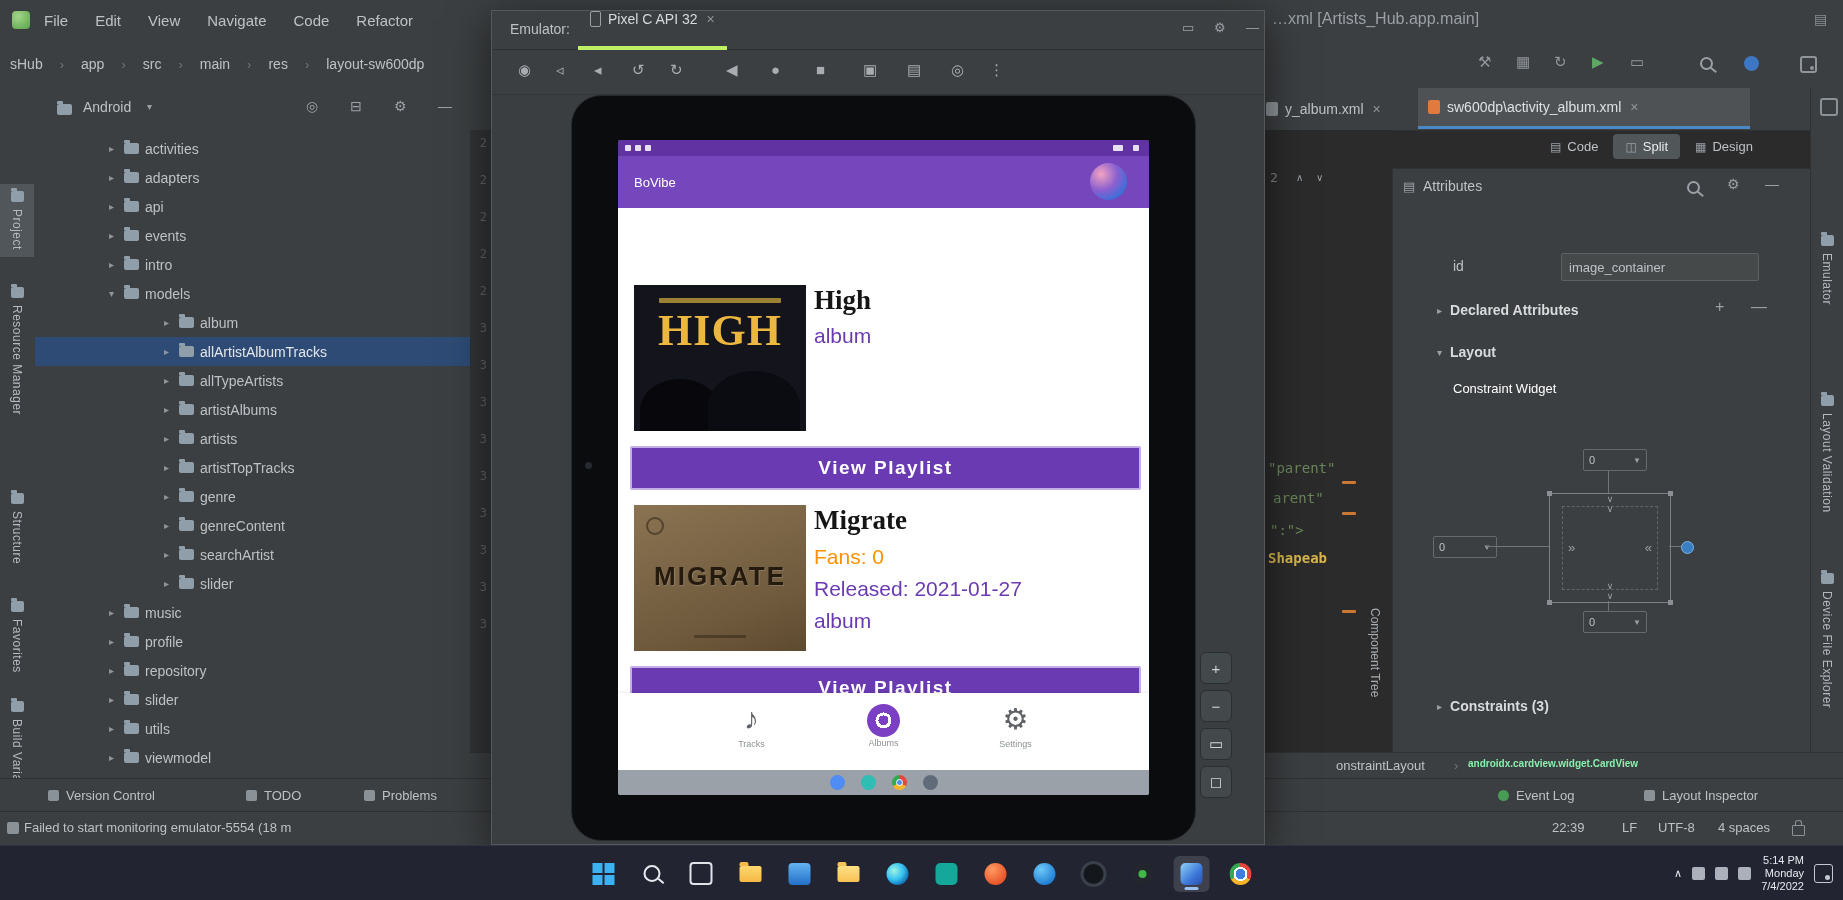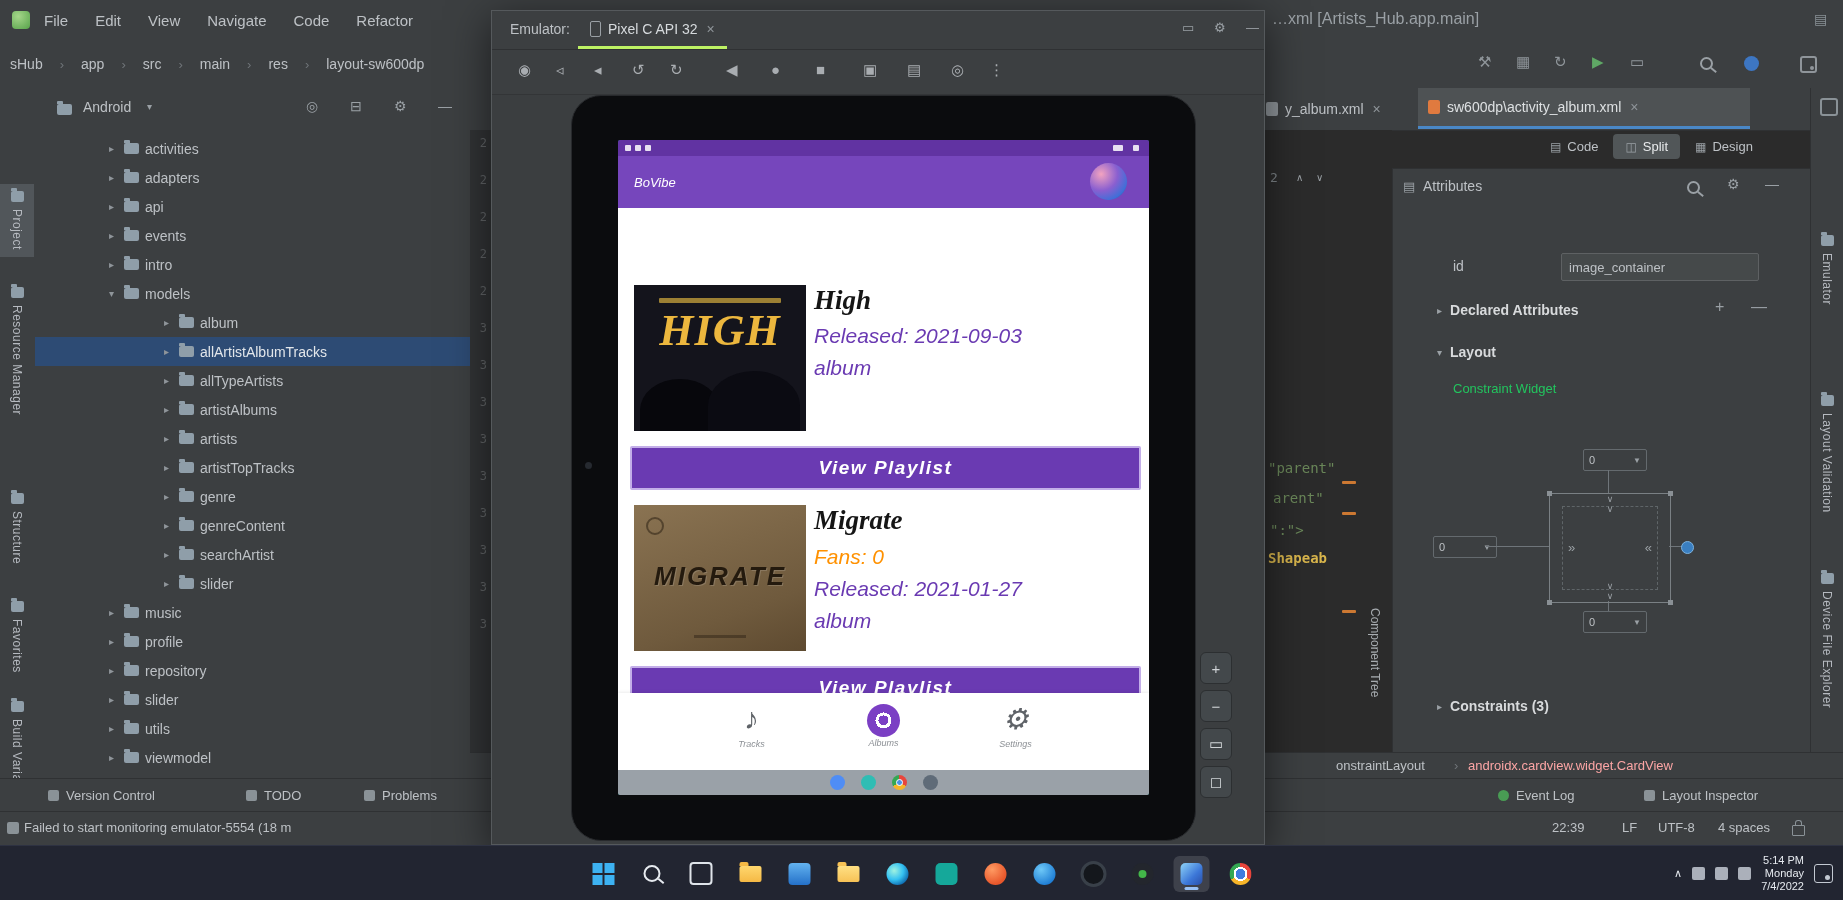--- a/index.html
+++ b/index.html
@@ -81,67 +81,67 @@
   .comp-row{position:absolute;left:0;top:44px;width:418px;height:30px;display:flex;align-items:center;gap:8px;padding-left:10px;white-space:nowrap;overflow:hidden;}
   .comp-dot{width:8px;height:8px;border-radius:50%;background:#3592c4;flex:none;}
   .comp-card-ic{width:16px;height:12px;border:1.5px solid #9aa0a5;border-radius:2px;flex:none;}
   .comp-type{font-size:14px;font-weight:bold;color:#d8dadc;}
   .comp-name{font-size:14px;color:#85888b;}
   .id-label{position:absolute;left:60px;top:89px;font-size:14px;color:#bdc1c5;}
   .id-field{position:absolute;left:168px;top:84px;width:182px;height:26px;background:#45494a;border:1px solid #5e6163;border-radius:2px;color:#bdc1c5;font-size:13px;padding:0 7px;font-family:"Liberation Sans",sans-serif;}
   .sec-row{position:absolute;left:44px;font-size:14px;font-weight:bold;color:#d8dadc;display:flex;align-items:center;gap:8px;}
   .sec-chev{font-size:10px;color:#9aa0a5;font-weight:normal;}
   .pm{position:absolute;font-size:16px;color:#9aa0a5;}
-  .cw-label{position:absolute;left:60px;top:212px;font-size:13px;color:#22c55e;}
+  .cw-label{position:absolute;left:60px;top:212px;font-size:13px;color:#ffffff;}
   .cw-select{position:absolute;width:52px;height:20px;background:#3c3f41;border:1px solid #646a6e;border-radius:2px;display:flex;align-items:center;justify-content:space-between;padding:0 5px;font-size:11px;color:#bdc1c5;}
   .cw-caret{font-size:8px;color:#9aa0a5;}
   .cw-line{position:absolute;background:#6f757a;}
   .cw-box{position:absolute;left:156px;top:324px;width:120px;height:108px;border:1px solid #7a8084;}
   .cw-inner{position:absolute;inset:12px;border:1px dashed #5f6568;}
   .cw-ch{position:absolute;color:#9aa0a5;font-size:9px;left:50%;transform:translateX(-50%);line-height:9px;}
   .cw-side{position:absolute;top:50%;transform:translateY(-55%);color:#9aa0a5;font-size:13px;}
   .cw-corner{position:absolute;width:5px;height:5px;background:#8a9095;}
   .cw-dot{position:absolute;left:288px;top:372px;width:11px;height:11px;border-radius:50%;background:#3a7fc1;border:1px solid #7db3e0;}
 
   
   .right-strip{left:1810px;top:88px;width:33px;height:664px;background:#3c3f41;border-left:1px solid #2f3133;}
   .rs-top{position:absolute;left:9px;top:10px;width:14px;height:14px;border:2px solid #8a9297;border-radius:3px;}
   .right-strip .strip-group{width:32px;}
   .right-strip .strip-ic{background:#8f9ea9;}
 
   
   .bcb{left:470px;top:752px;width:1373px;height:26px;background:#3c3f41;border-top:1px solid #2f3133;}
   .bcb-parent{position:absolute;left:866px;top:5px;font-size:13px;color:#bdc1c5;}
   .bcb-sep{position:absolute;left:984px;top:5px;font-size:13px;color:#6f7478;}
-  .bcb-cur{position:absolute;left:998px;top:5px;font-size:13px;color:#fca5a5;}
+  .bcb-cur{position:absolute;left:998px;top:5px;font-size:10px;color:#86efac;font-weight:bold;}
   .tools-row{left:0;top:778px;width:1843px;height:33px;background:#3c3f41;border-top:1px solid #2f3133;}
   .tool-item{position:absolute;top:0;height:33px;display:flex;align-items:center;gap:7px;font-size:13px;color:#bdc1c5;}
   .tool-ic{width:11px;height:11px;background:#8a9297;border-radius:2px;flex:none;}
   .tool-ic.green{background:#499C54;border-radius:50%;}
   .status-row{left:0;top:811px;width:1843px;height:34px;background:#3c3f41;border-top:1px solid #2f3133;}
   .status-msg{position:absolute;left:24px;top:8px;font-size:13px;color:#bdc1c5;}
   .sr-item{position:absolute;top:8px;font-size:13px;color:#bdc1c5;}
   .sr-lock{position:absolute;left:1792px;top:13px;width:11px;height:9px;border:1.5px solid #8a9297;border-radius:1px;}
   .sr-lock::before{content:'';position:absolute;left:1.5px;top:-6px;width:5px;height:4px;border:1.5px solid #8a9297;border-bottom:none;border-radius:3px 3px 0 0;}
   .sr-grid{position:absolute;left:7px;top:10px;width:12px;height:12px;background:#8a9297;border-radius:2px;}
 
   
   .emu-window{left:491px;top:10px;width:772px;height:833px;background:#3b3e40;border:1px solid #55595c;
     box-shadow:0 10px 40px rgba(0,0,0,.55);z-index:20;}
   .emu-titlebar{position:relative;height:38px;background:#3c3f41;border-bottom:1px solid #2f3133;}
   .emu-title{position:absolute;left:18px;top:10px;font-size:14px;color:#bdc1c5;}
-  .emu-tab{position:absolute;left:86px;top:0;height:35px;display:flex;align-items:center;gap:7px;padding:0 12px;border-bottom:3px solid #bef264;color:#d6dadd;font-size:14px;}
+  .emu-tab{position:absolute;left:86px;top:0;height:35px;display:flex;gap:7px;padding:0 12px;border-bottom:7px solid #bef264;color:#d6dadd;font-size:14px;}
   .emu-phone-ic{width:9px;height:14px;border:1.5px solid #9aa0a5;border-radius:2px;}
   .emu-x{color:#8f959a;font-size:14px;margin-left:2px;}
   .emu-win-ic{position:absolute;top:9px;color:#9aa0a5;font-size:13px;}
   .emu-toolbar{position:relative;height:44px;background:#3c3f41;border-bottom:1px solid #333537;}
   .emu-ic{position:absolute;top:11px;font-size:15px;color:#a9adb1;}
   .device-frame{position:absolute;left:79px;top:84px;width:623px;height:744px;background:#0b0c0e;border-radius:30px;border:1px solid #27292c;}
   .device-camera{position:absolute;left:13px;top:366px;width:7px;height:7px;border-radius:50%;background:#262a30;}
-  .device-screen{position:absolute;left:46px;top:44px;width:531px;height:655px;background:#0f766e;overflow:hidden;border-radius:2px;font-style:italic;}
+  .device-screen{position:absolute;left:46px;top:44px;width:531px;height:655px;background:#0f766e;overflow:hidden;border-radius:2px;}
   .zoom-btn{position:absolute;left:1200px;width:30px;height:30px;background:#43484b;border:1px solid #2c2f31;border-radius:6px;color:#cfd3d6;display:flex;align-items:center;justify-content:center;font-size:15px;z-index:30;}
 
   
   .d-statusbar{position:absolute;left:0;top:0;width:531px;height:16px;background:#6133a2;}
   .sb-dot{position:absolute;top:5px;width:6px;height:6px;background:rgba(255,255,255,.85);border-radius:1px;}
   .sb-right{position:absolute;top:5px;height:6px;background:rgba(255,255,255,.85);border-radius:1px;}
   .d-appbar{position:absolute;left:0;top:16px;width:531px;height:52px;background:#7646bc;}
   .d-apptitle{position:absolute;left:16px;top:19px;color:#fff;font-size:13px;}
   .d-avatar{position:absolute;right:22px;top:7px;width:37px;height:37px;border-radius:50%;
     background:radial-gradient(circle at 30% 30%,#f2a3c0,#8a5fd0 45%,#3f6fd8 75%,#2b3a66);}
@@ -613,21 +613,20 @@
         </div>
         <div class="d-content" id="d-content">
             <div class="art art1" style="top: 77px;">
               <div class="cap"></div>
               <div class="big">HIGH</div>
               <div class="fig f1"></div>
               <div class="fig f2"></div>
             </div>
             <div class="al-text" style="top: 77px;">
               <div class="al-title">High</div>
-              <div class="al-meta">Released: 2021-09-03</div>
               <div class="al-meta">album</div>
             </div>
             <div class="vp-btn" style="top: 238px;">View Playlist</div>
             <div class="art art2" style="top: 297px;">
               <div class="a2dot"></div>
               <div class="big2">MIGRATE</div>
               <div class="a2bar"></div>
             </div>
             <div class="al-text" style="top: 297px;">
               <div class="al-title">Migrate</div>

